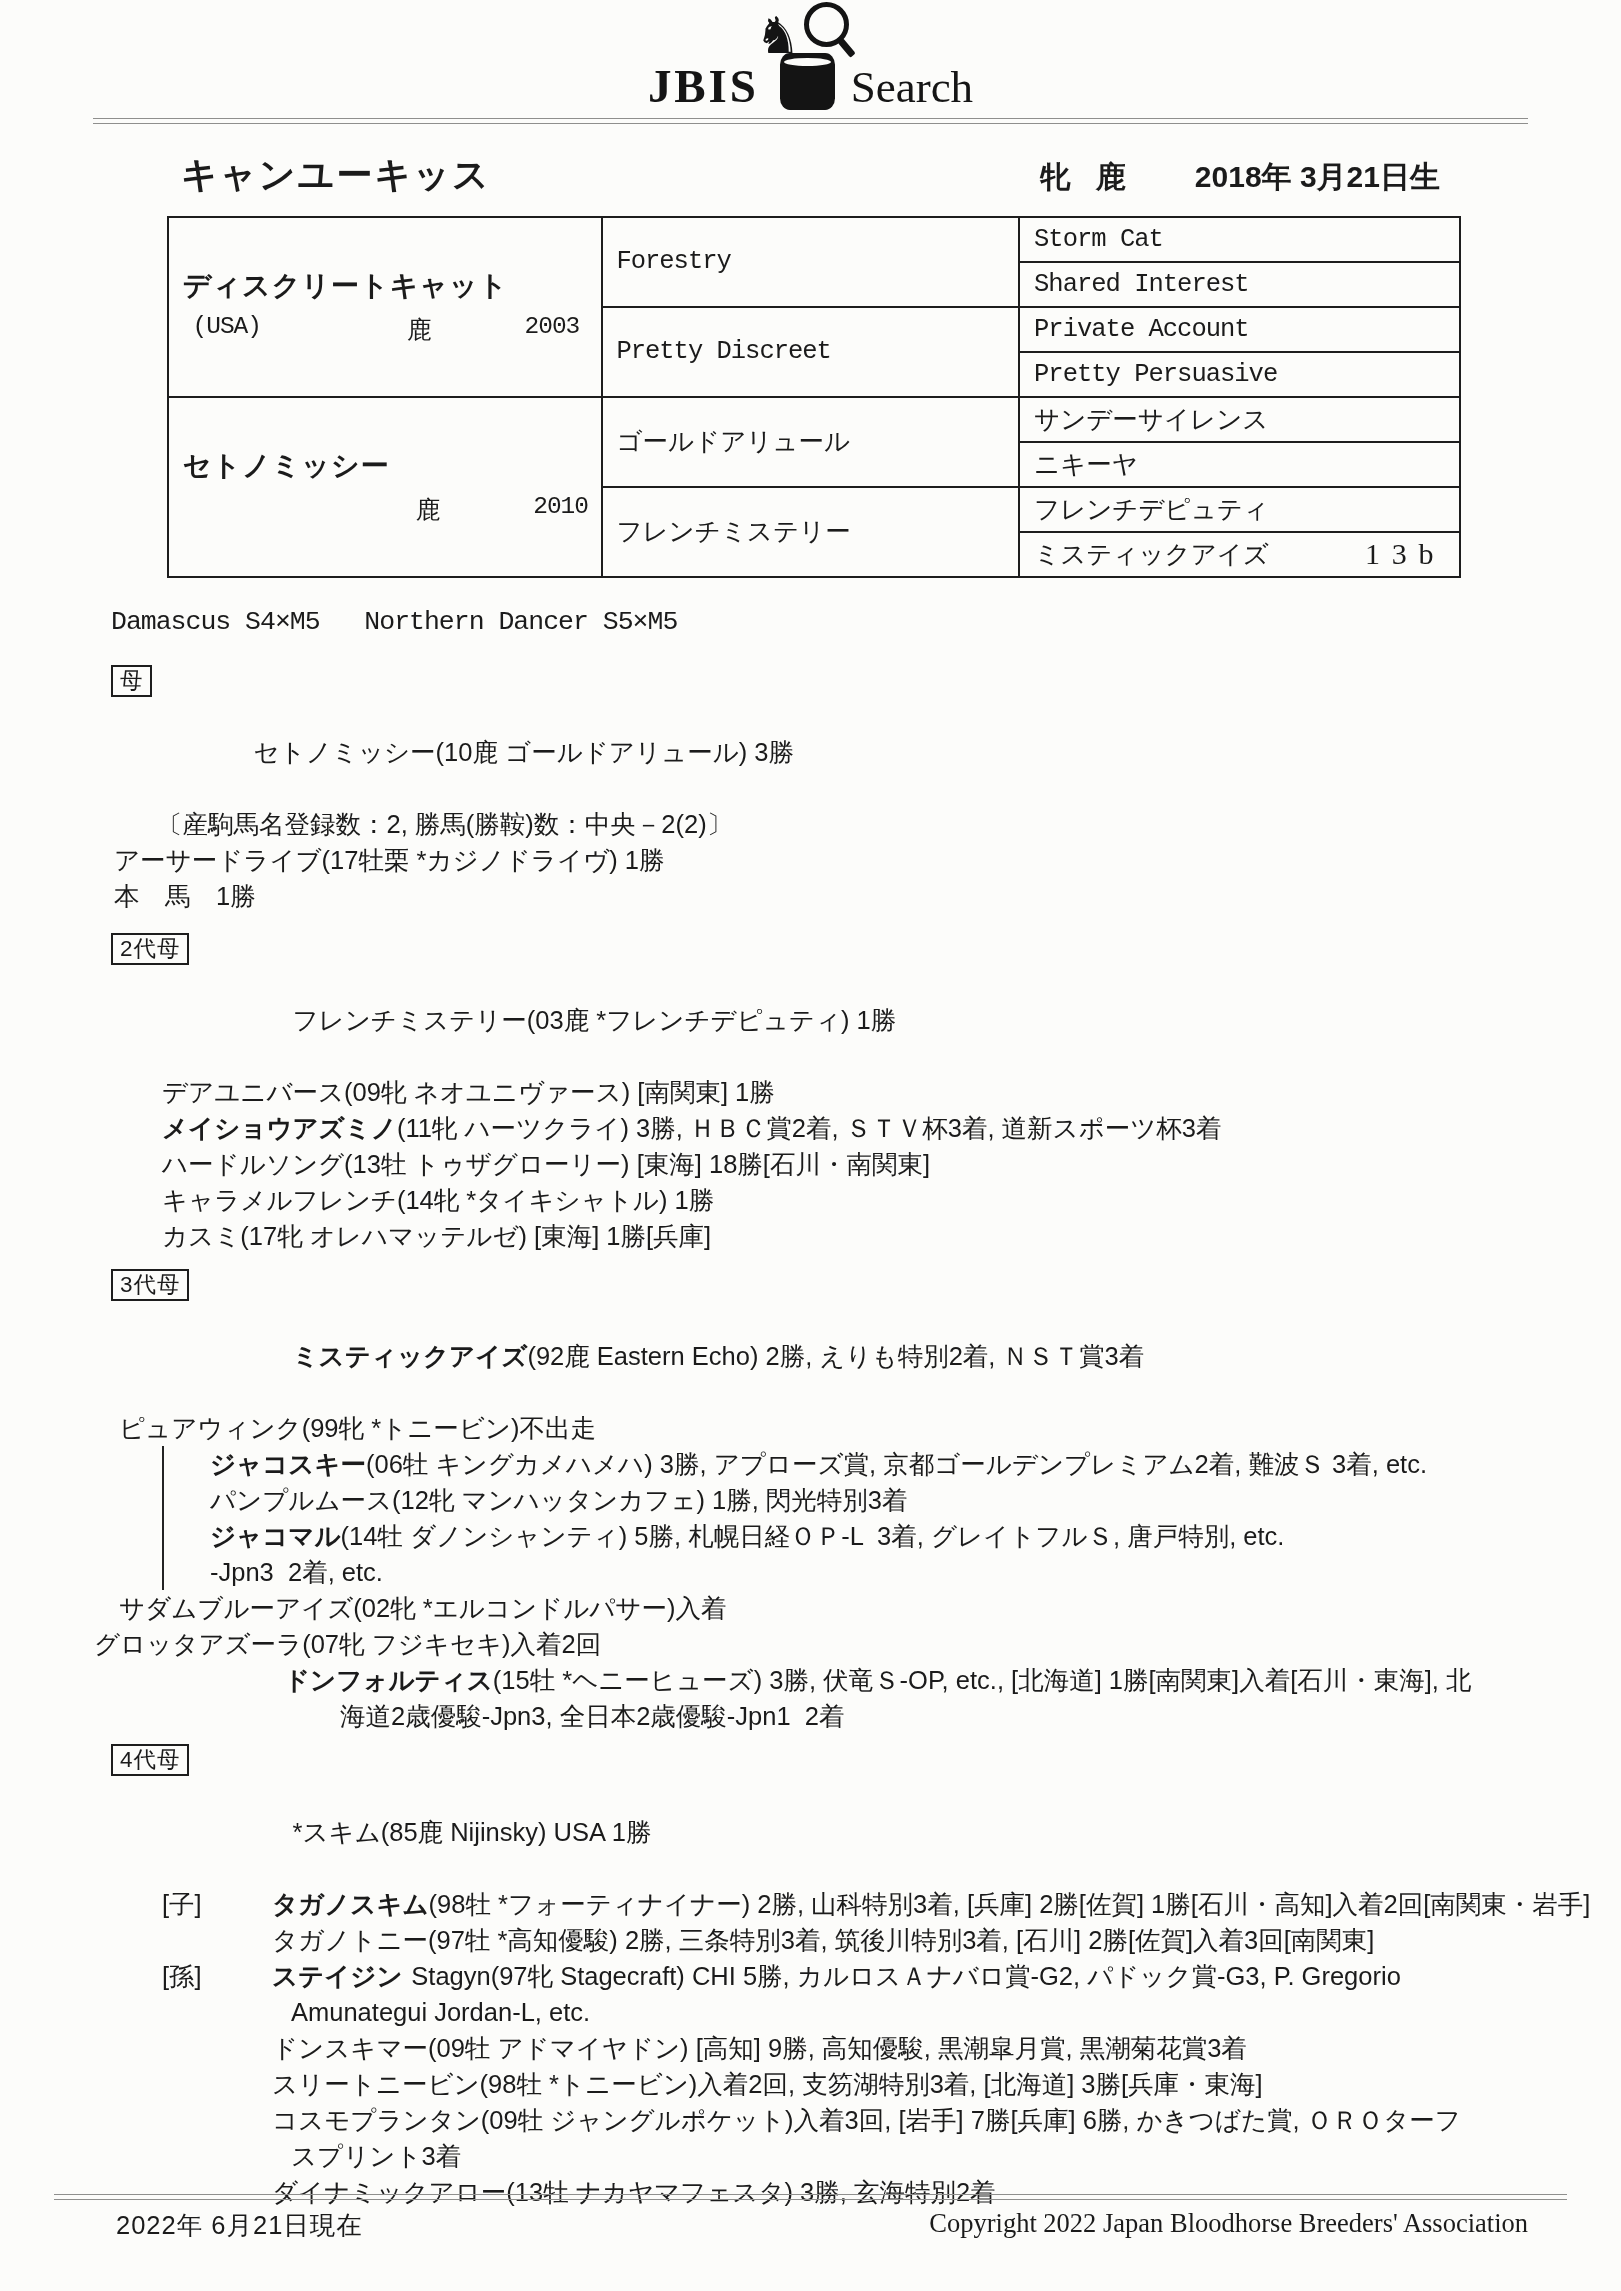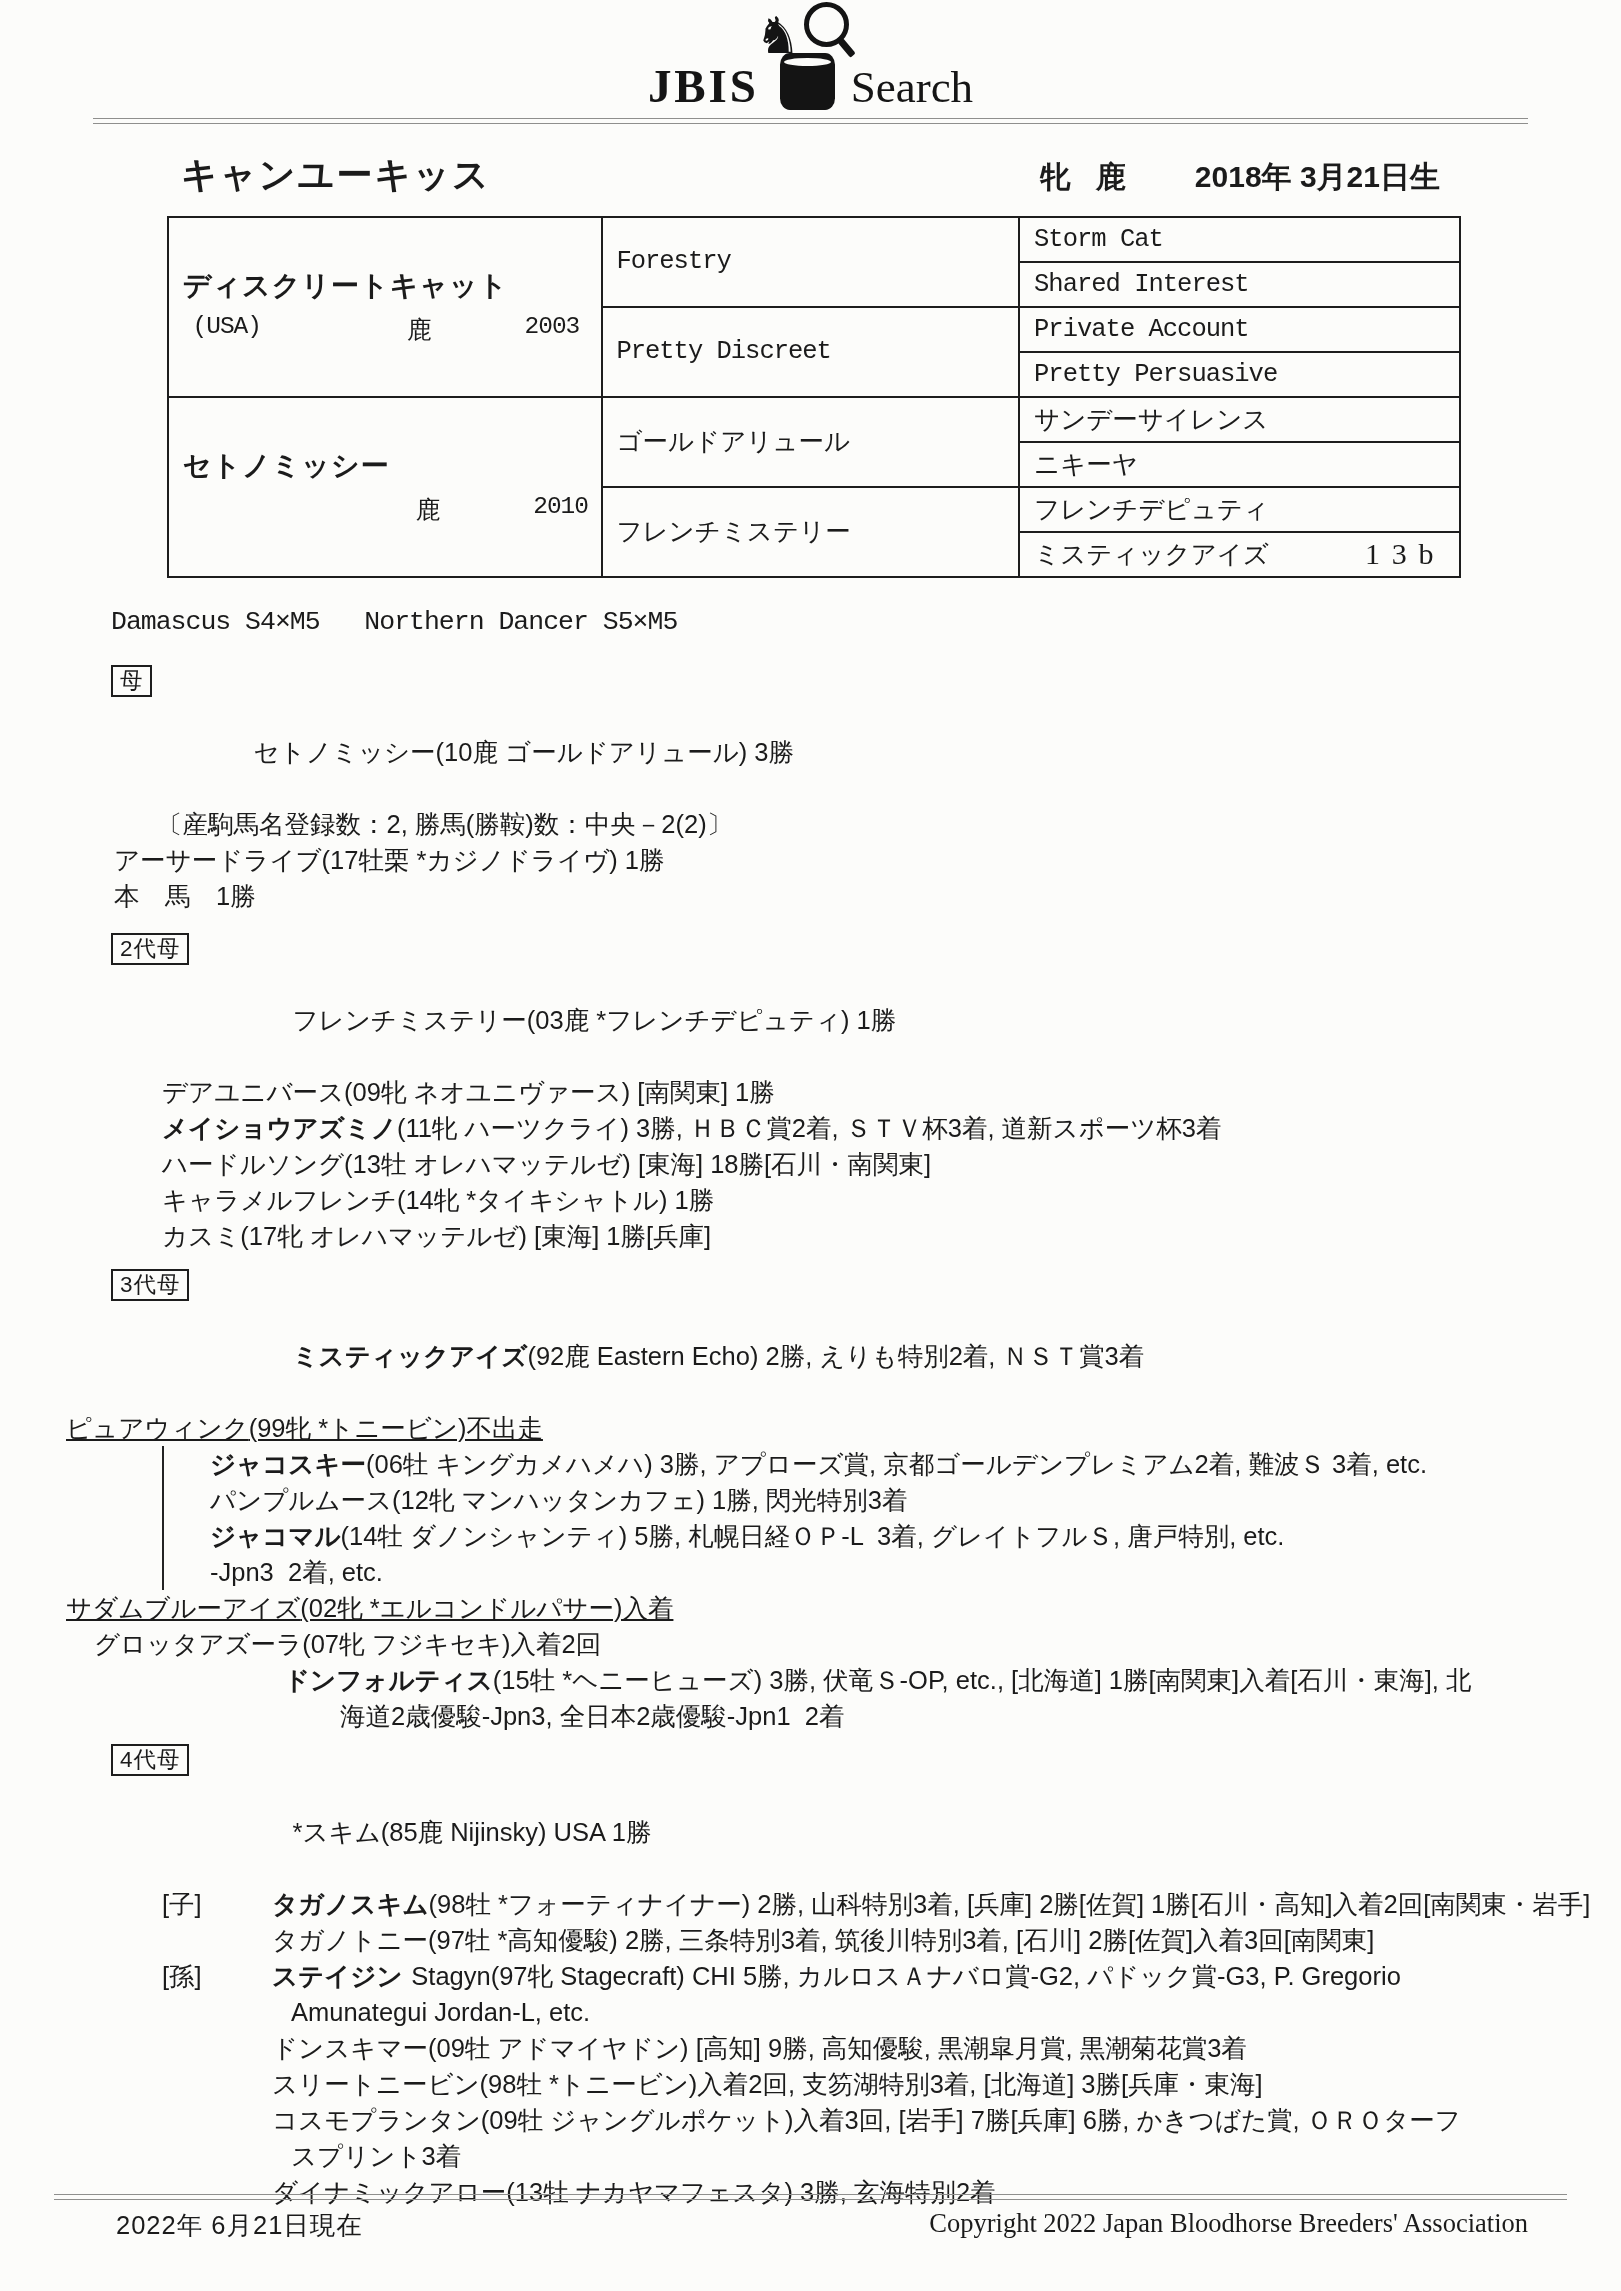--- a/index.html
+++ b/index.html
@@ -52,21 +52,21 @@
   .nm2 { margin-left:8.8px; }
   .sec-mother { margin-top:25.5px; }
   .sec-mother .sec-h { padding-left:211px; }
   .sec-mother .note { padding-left:157px; }
   .sec-mother .l1 { padding-left:114px; }
   .sec-dam2 { margin-top:15.7px; }
   .sec-dam2 .sec-h { padding-left:250px; }
   .sec-dam2 .l1 { padding-left:162px; }
   .sec-dam3 { margin-top:11.8px; }
   .sec-dam3 .sec-h { padding-left:250px; }
-  .ind-a { padding-left:66px;text-decoration:underline; }
+  .ind-a { padding-left:119px; }
   .ind-a2 { padding-left:137px; }
   .ind-b { padding-left:94px; }
   .ind-c { padding-left:284px; }
   .cont-c { padding-left:340px; }
   .vg { margin-left:162px; border-left:2.5px solid #232323; }
   .vg .line { padding-left:46px; }
   .sec-dam4 { margin-top:7.8px; }
   .sec-dam4 .sec-h { padding-left:250px; }
   .l4 { position:relative; padding-left:272px; }
   .l4 .tag { position:absolute; left:162px; font-weight:normal; }
@@ -167,21 +167,21 @@
     <div class="line l1"><span>本　馬</span><span>　1勝</span></div>
   </div>
 
   <div class="sec sec-dam2">
     <div class="sec-h">
       <span class="badge">2代母</span>
       <span>フレンチミステリー</span><span>(03鹿 *フレンチデピュティ) 1勝</span>
     </div>
     <div class="line l1"><span>デアユニバース</span><span>(09牝 ネオユニヴァース) [南関東] 1勝</span></div>
     <div class="line l1"><span class="b">メイショウアズミノ</span><span>(11牝 ハーツクライ) 3勝, ＨＢＣ賞2着, ＳＴＶ杯3着, 道新スポーツ杯3着</span></div>
-    <div class="line l1"><span>ハードルソング</span><span>(13牡 オレハマッテルゼ) [東海] 18勝[石川・南関東]</span></div>
+    <div class="line l1"><span>ハードルソング</span><span>(13牡 トゥザグローリー) [東海] 18勝[石川・南関東]</span></div>
     <div class="line l1"><span>キャラメルフレンチ</span><span>(14牝 *タイキシャトル) 1勝</span></div>
     <div class="line l1"><span>カスミ</span><span>(17牝 オレハマッテルゼ) [東海] 1勝[兵庫]</span></div>
   </div>
 
   <div class="sec sec-dam3">
     <div class="sec-h">
       <span class="badge">3代母</span>
       <span class="b">ミスティックアイズ</span><span>(92鹿 Eastern Echo) 2勝, えりも特別2着, ＮＳＴ賞3着</span>
     </div>
     <div class="line ind-a"><span>ピュアウィンク</span><span>(99牝 *トニービン)不出走</span></div>

